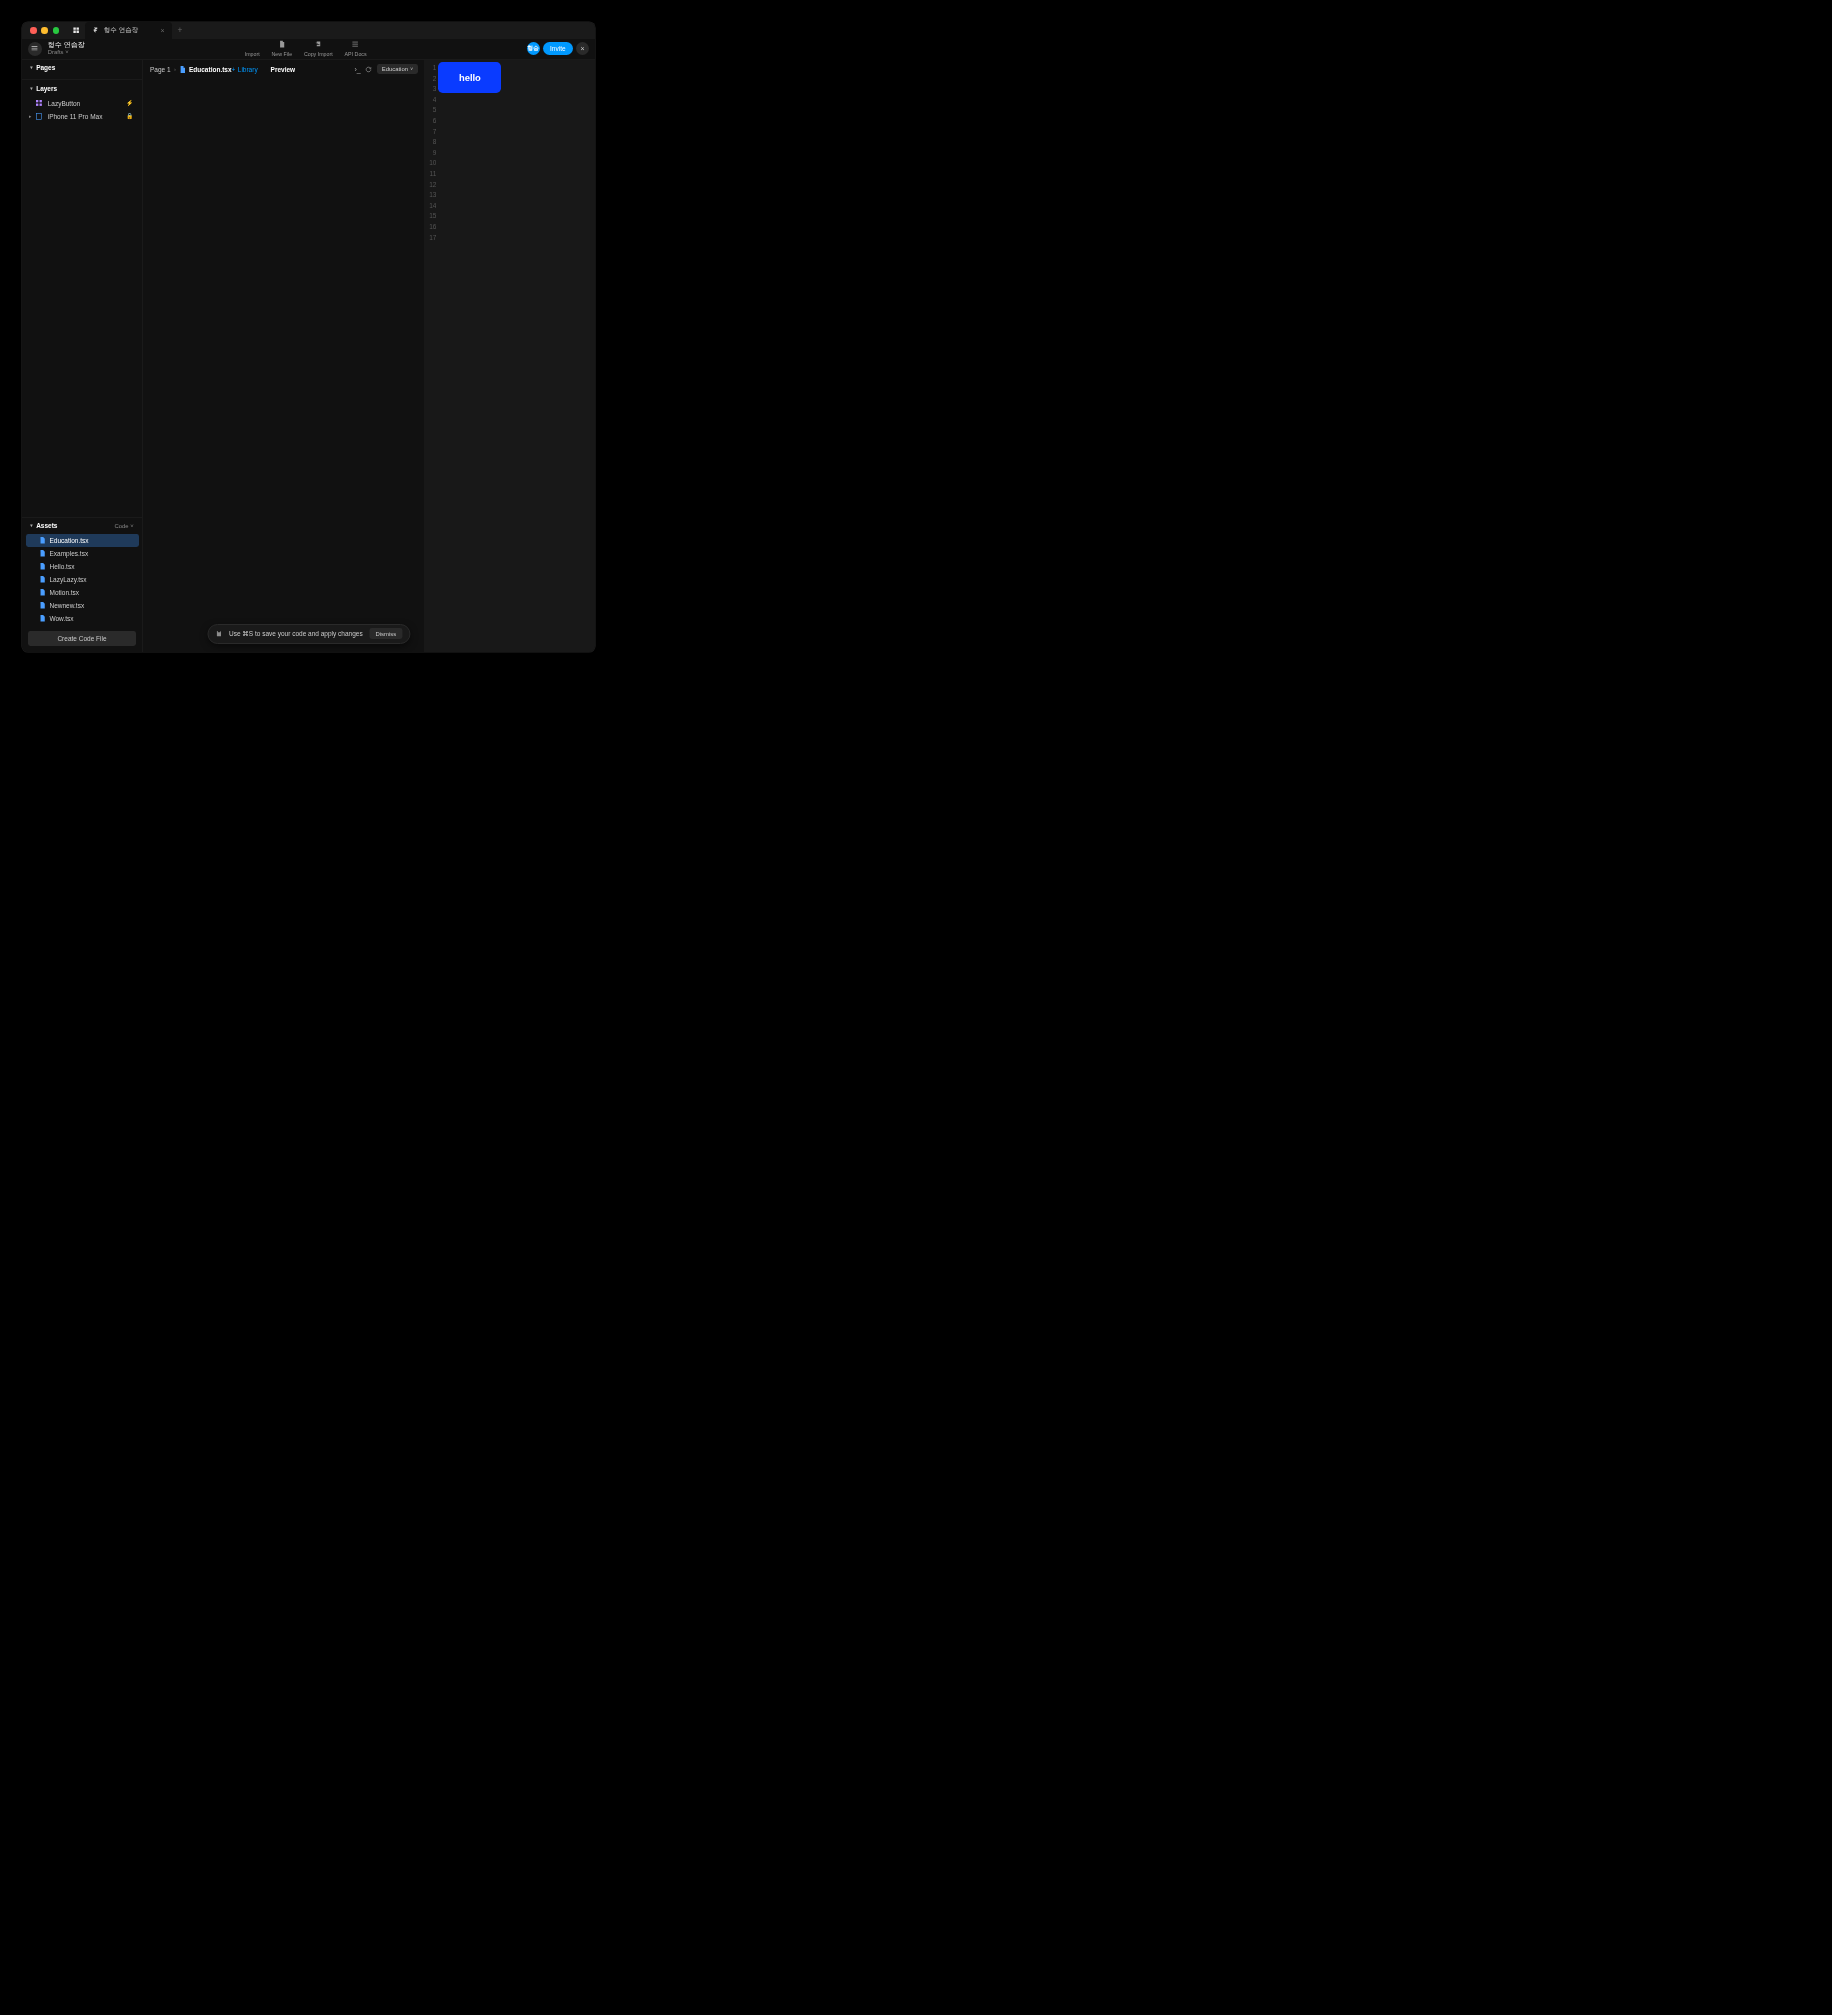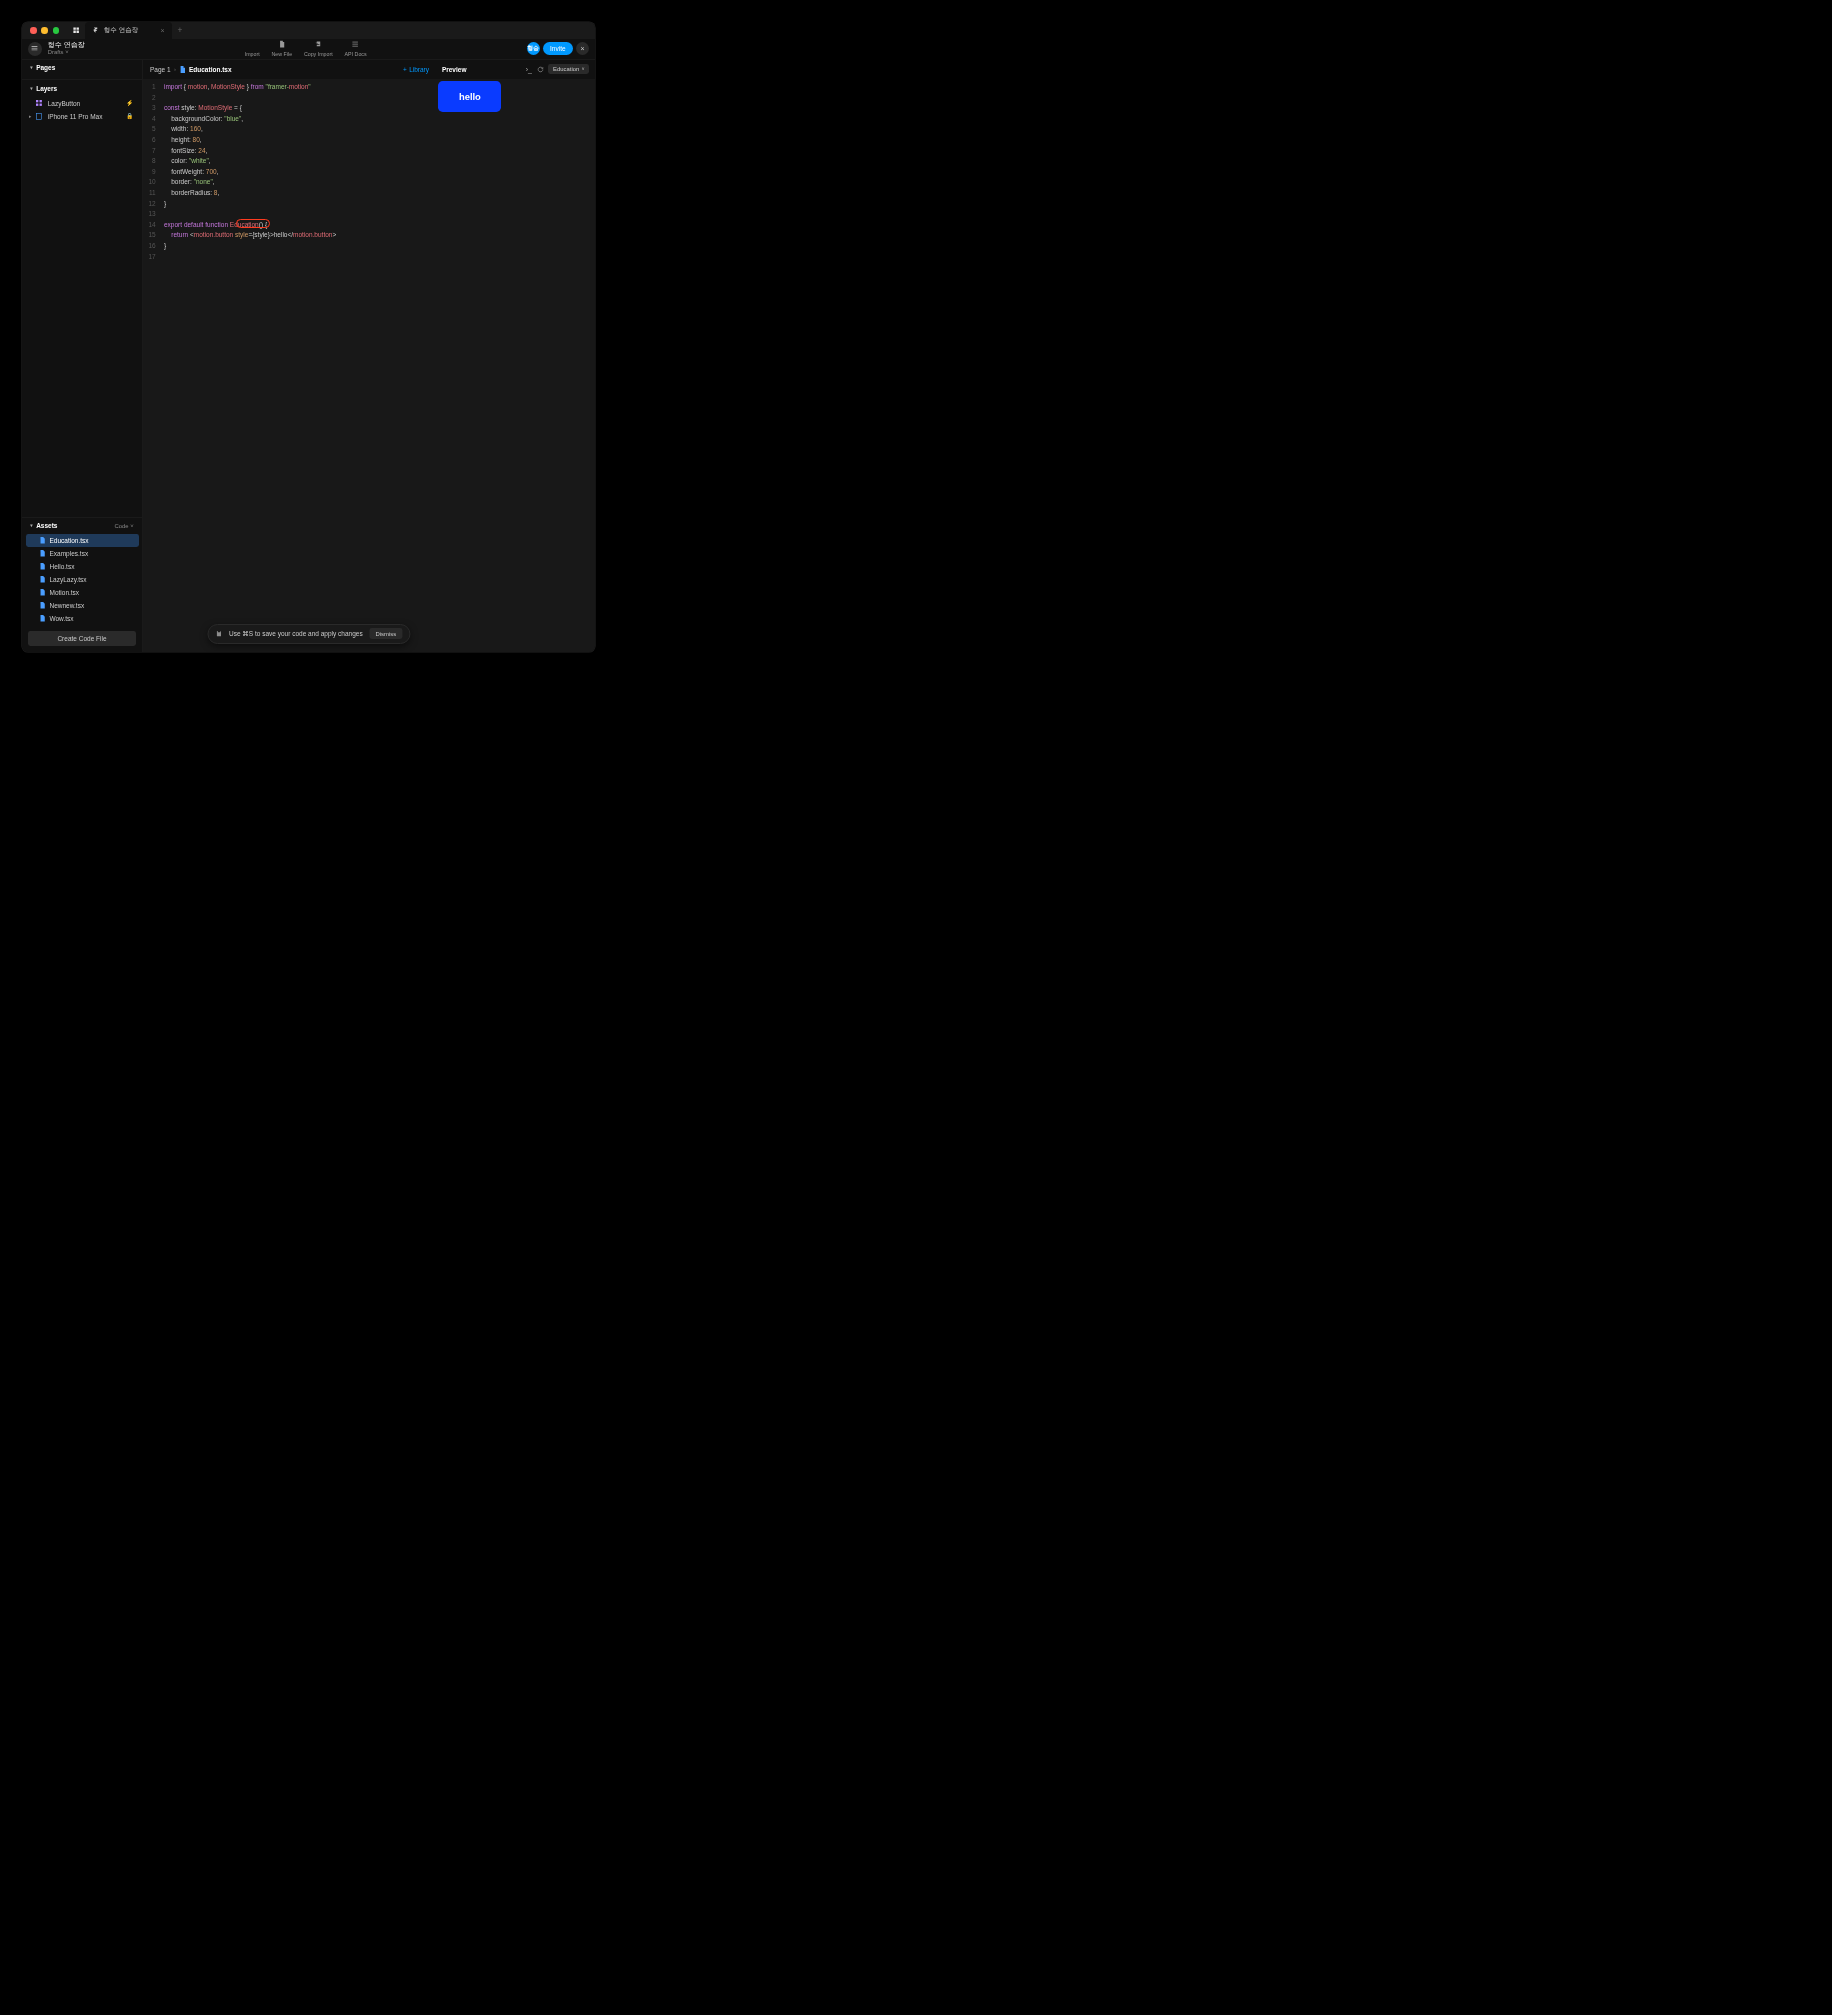--- a/index.html
+++ b/index.html
@@ -52,21 +52,21 @@
 .asset-item { display: flex; align-items: center; gap: 4.7px; padding: 3px 8.3px 3px 14px; font-size: 6.5px; color: #ccc; cursor: pointer; border-radius: 2.4px; margin: 0 3.5px; }
 .asset-item.selected { background: #1f3a5a; color: #fff; }
 .asset-icon { color: #4a9eff; font-size: 5.9px; }
 .pages-container { padding-bottom: 3.5px; border-bottom: 0.6px solid #1a1a1a; }
 .layers-container { flex: 1; overflow: auto; }
 .assets-container { border-top: none; }
 .sidebar-footer { padding: 5.9px; }
 .create-btn { width: 100%; background: #2a2a2a; color: #ccc; border: none; border-radius: 2.4px; padding: 4.1px; font-size: 6.5px; cursor: pointer; }
 
 
-.main { flex: 1; display: flex; flex-direction: column; overflow: hidden; }
+.main { flex: 1; display: flex; flex-direction: row; overflow: hidden; }
 .breadcrumb { height: 19px; display: flex; align-items: center; justify-content: space-between; padding: 0 7px; font-size: 6.5px; color: #ccc; }
 .bc-left { display: flex; align-items: center; gap: 3.5px; }
 .bc-chevron { color: #666; font-size: 5.9px; }
 .bc-file { color: #fff; font-weight: 600; }
 .library-link { color: #09f; font-weight: 500; display: flex; align-items: center; gap: 2.4px; }
 
 .content { flex: 1; display: flex; overflow: hidden; }
 
 
 .editor { flex: 1; background: #181818; font-family: "SF Mono", Menlo, Monaco, monospace; font-size: 6.5px; line-height: 10.6px; padding: 3.5px 0; overflow: auto; position: relative; }

